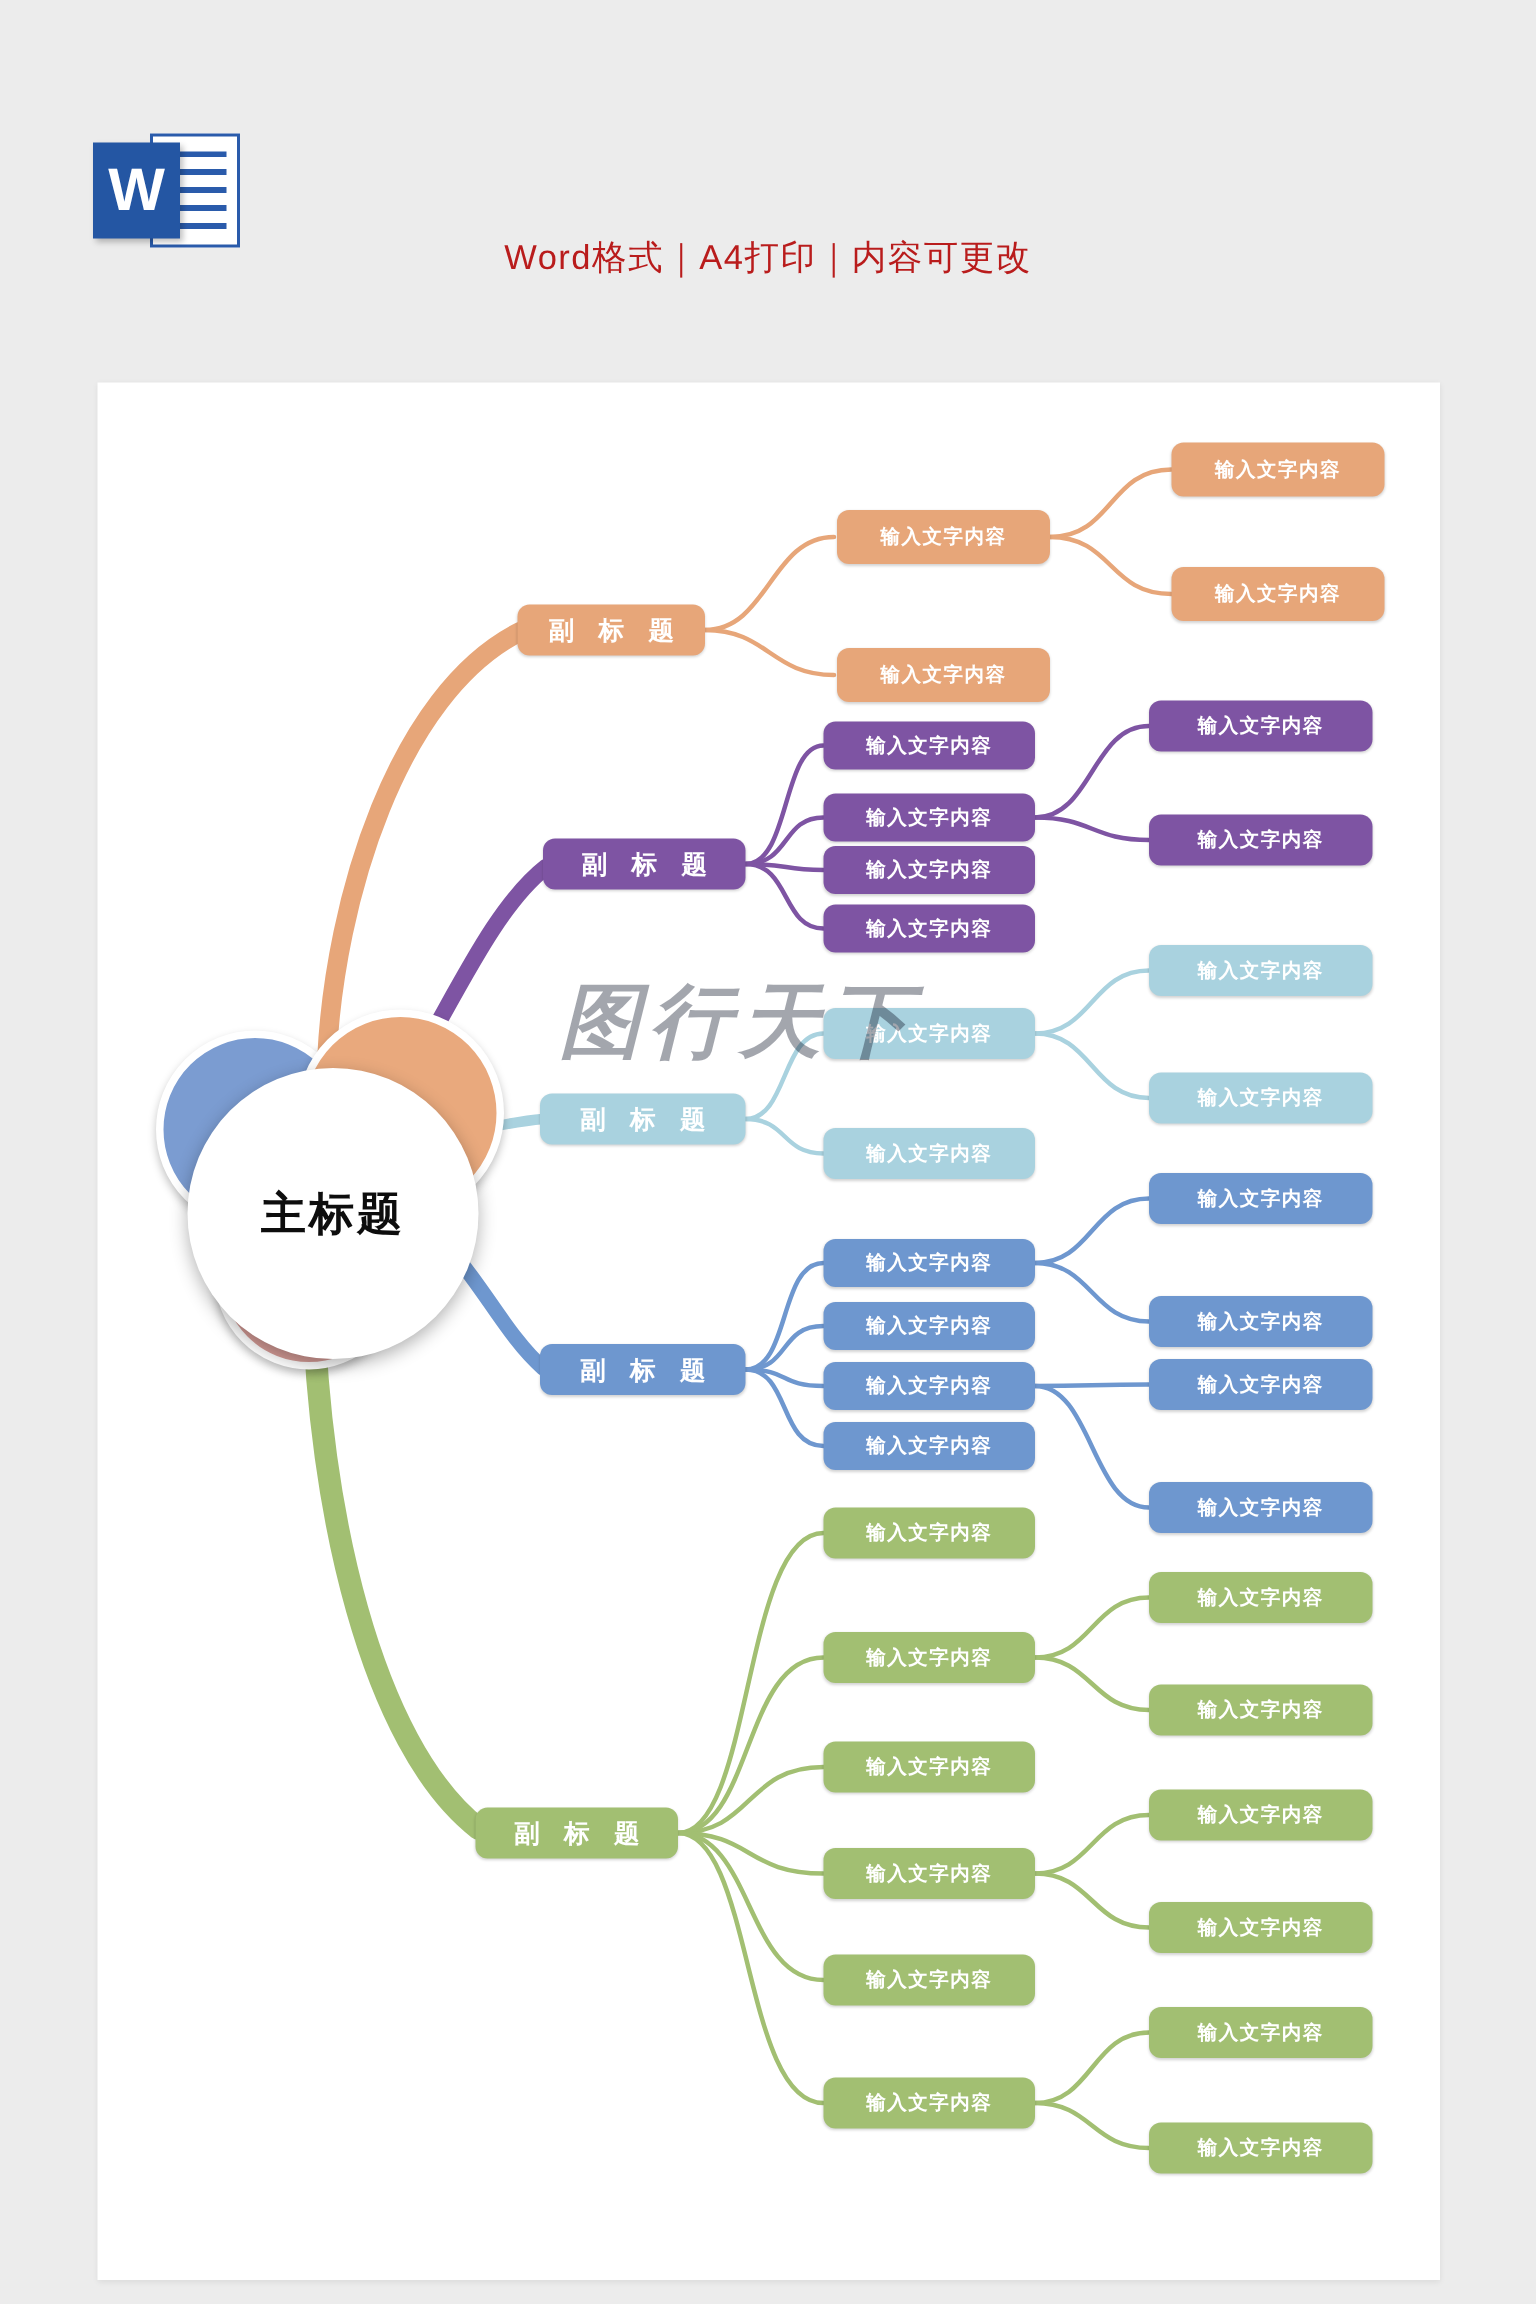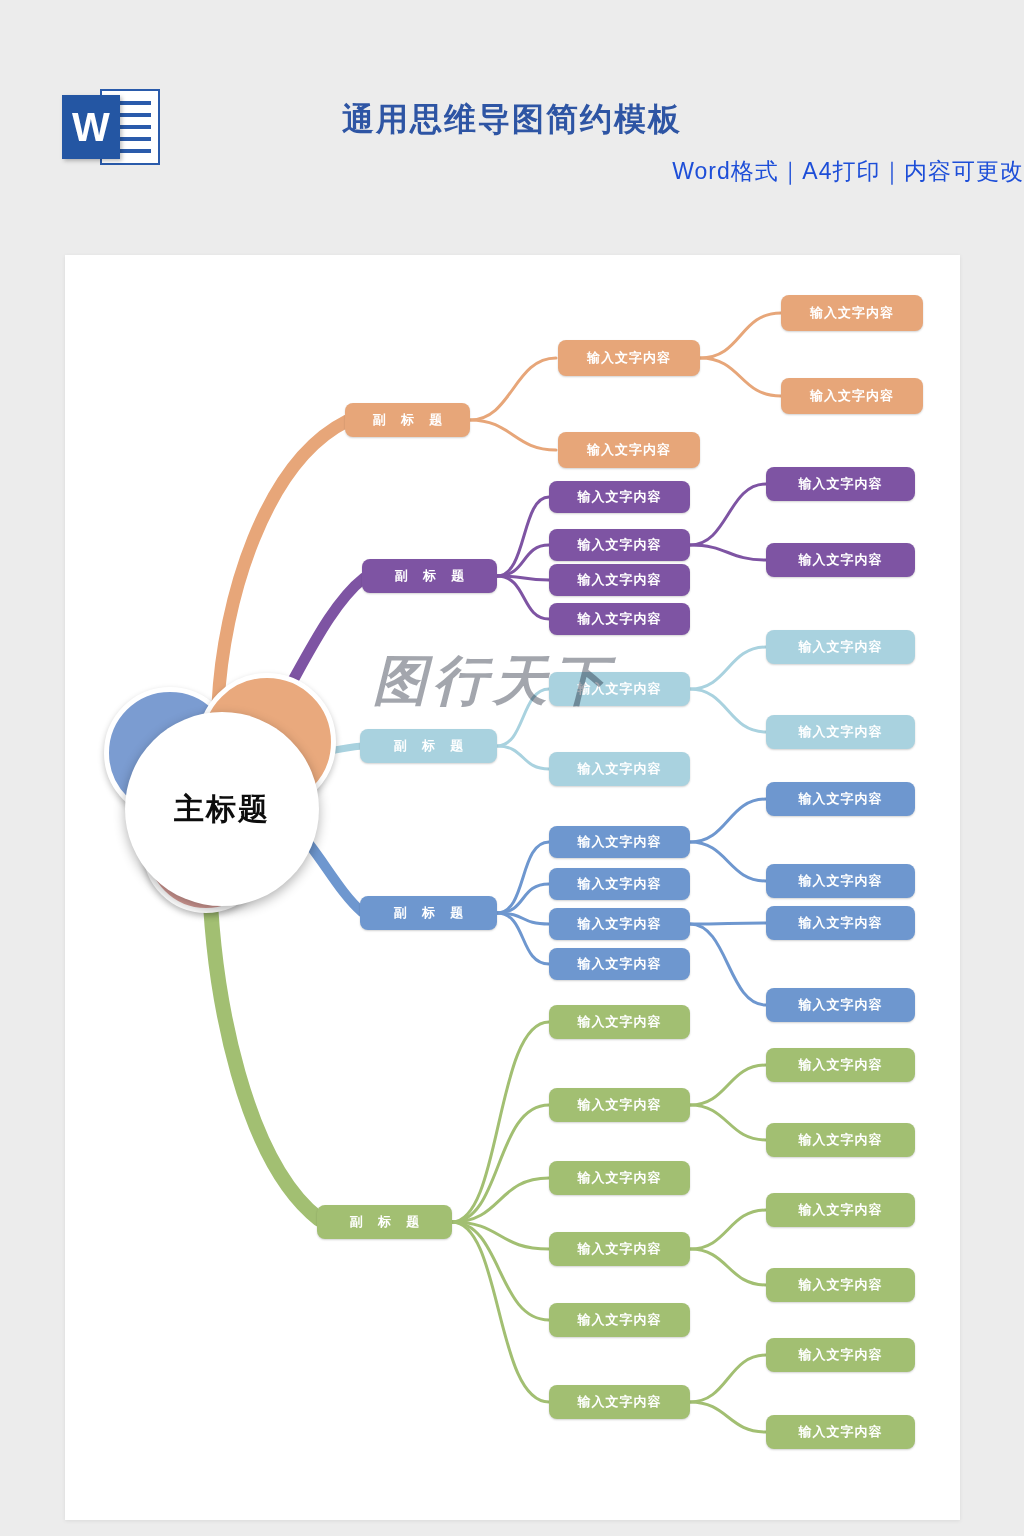--- a/index.html
+++ b/index.html
@@ -12,30 +12,30 @@
   .header{position:absolute;left:0;top:0;width:1024px;height:255px;}
   .word-logo{position:absolute;left:62px;top:86px;width:100px;height:82px;}
   .word-doc{position:absolute;right:2px;top:3px;width:60px;height:76px;background:#ffffff;border:2px solid #2a5bab;box-sizing:border-box;}
   .word-doc-lines{position:absolute;left:7px;right:7px;top:10px;bottom:8px;
     background:repeating-linear-gradient(to bottom,#2a5bab 0 4px,transparent 4px 12px);}
   .word-tile{position:absolute;left:0;top:9px;width:58px;height:64px;background:#2456a3;
     display:flex;align-items:center;justify-content:center;color:#fff;font-weight:bold;font-size:40px;
     box-shadow:2px 2px 4px rgba(0,0,0,.25);}
   .title{position:absolute;left:0;top:98px;width:1024px;text-align:center;
     color:#2E55A4;font-size:32px;font-weight:bold;letter-spacing:2px;}
-  .subtitle{position:absolute;left:0;top:156px;width:1024px;text-align:right;
-    color:#1d4ed8;font-size:23px;letter-spacing:1px;}
+  .subtitle{position:absolute;left:0;top:156px;width:1024px;text-align:center;
+    color:#b91c1c;font-size:23px;letter-spacing:1px;}
   
   .page{position:absolute;left:65px;top:255px;width:895px;height:1265px;background:#ffffff;
     box-shadow:0 1px 4px rgba(0,0,0,.08);}
   .page svg{position:absolute;left:0;top:0;z-index:1;}
   
   .box{position:absolute;z-index:2;border-radius:8px;display:flex;align-items:center;justify-content:center;
     color:#fff;font-weight:bold;box-shadow:0 1px 2px rgba(0,0,0,.18);box-sizing:border-box;font-family:Liberation Serif, serif;}
-  .box.sub{font-size:13px;letter-spacing:6px;padding-left:6px;}
+  .box.sub{font-size:17px;letter-spacing:6px;padding-left:6px;}
   .box.item{font-size:13px;letter-spacing:1px;}
   .orange{background:#E7A679;}
   .purple{background:#7E54A3;}
   .cyan{background:#A9D2DF;}
   .blue{background:#6E97CF;}
   .green{background:#A2BF72;}
   .circle{position:absolute;border-radius:50%;}
   .circle.deco{z-index:2;border:5px solid #ffffff;box-shadow:0 3px 6px rgba(0,0,0,.25);box-sizing:border-box;}
   .circle.main{z-index:3;background:#ffffff;box-shadow:0 4px 12px rgba(0,0,0,.3);
     display:flex;align-items:center;justify-content:center;color:#0d0d0d;font-size:30px;font-weight:bold;letter-spacing:2px;}
@@ -46,21 +46,20 @@
 </head>
 <body>
 
 <div class="header">
   <div class="word-logo">
     <div class="word-doc">
       <div class="word-doc-lines"></div>
     </div>
     <div class="word-tile">W</div>
   </div>
-  <div class="title">通用思维导图简约模板</div>
   <div class="subtitle">Word格式｜A4打印｜内容可更改</div>
 </div>
 
 <div class="page">
 
   <svg width="895" height="1265" viewBox="0 0 895 1265">
 
     <g stroke="#E7A679" fill="none" stroke-linecap="round">
       <path d="M153 450 C158 345 200 207 282 166" stroke-width="13"></path>
       <path d="M405 165 C447 165 449 103 491 103" stroke-width="3"></path>

